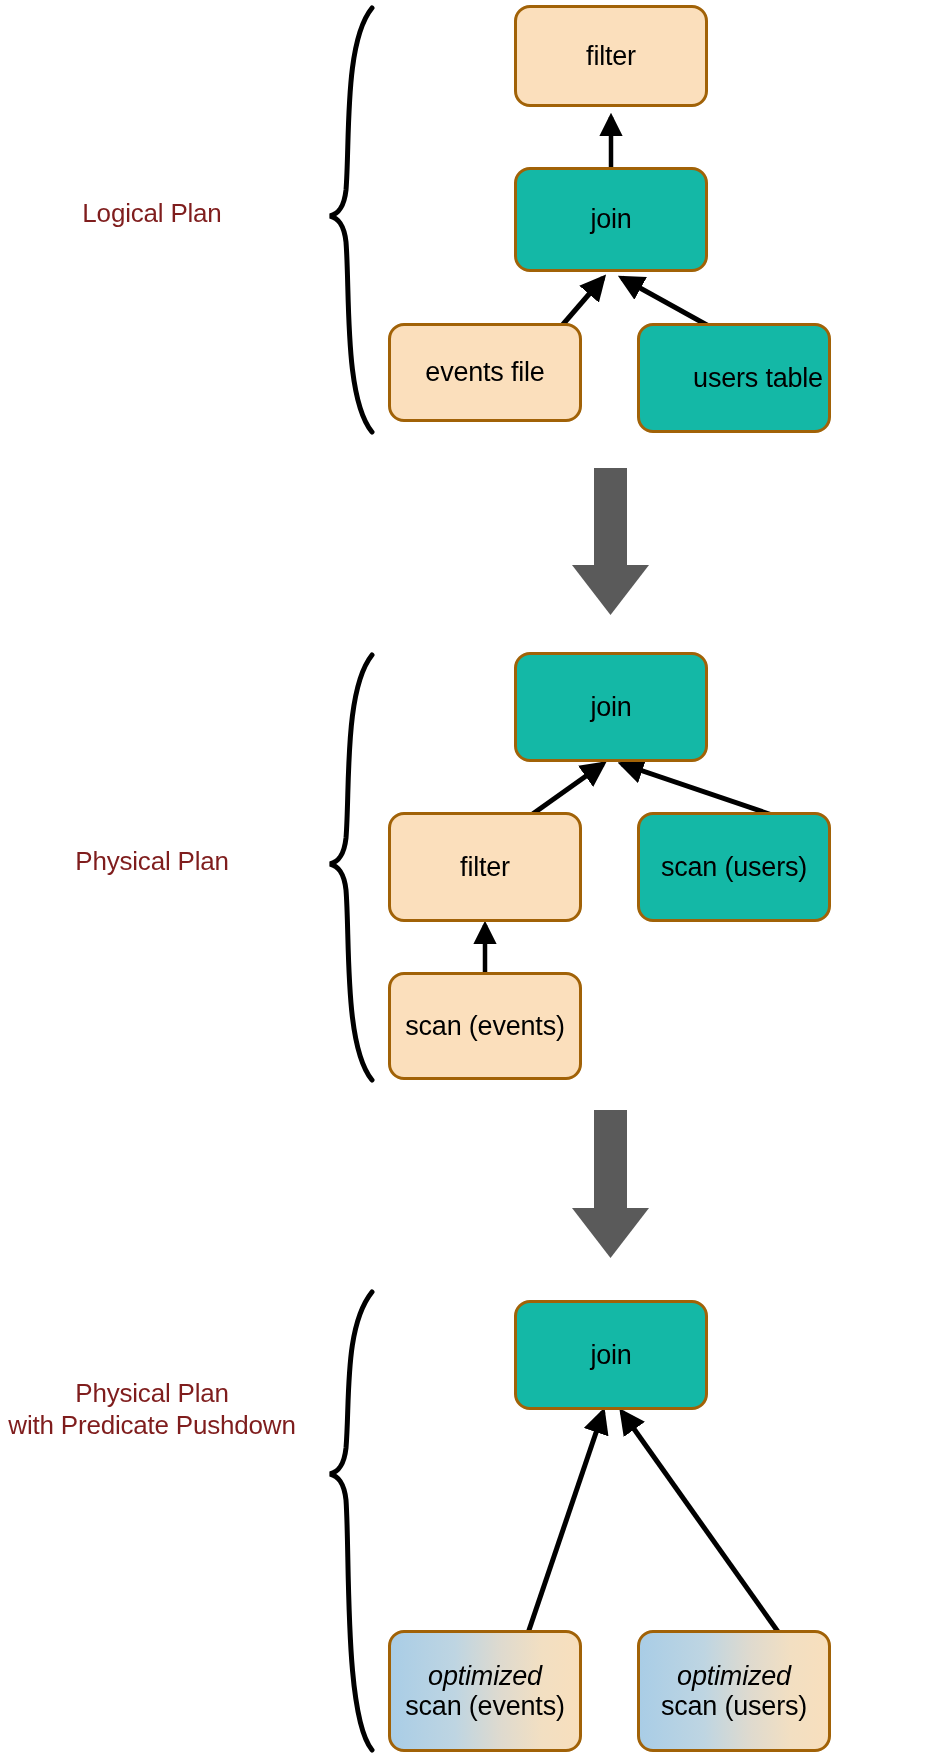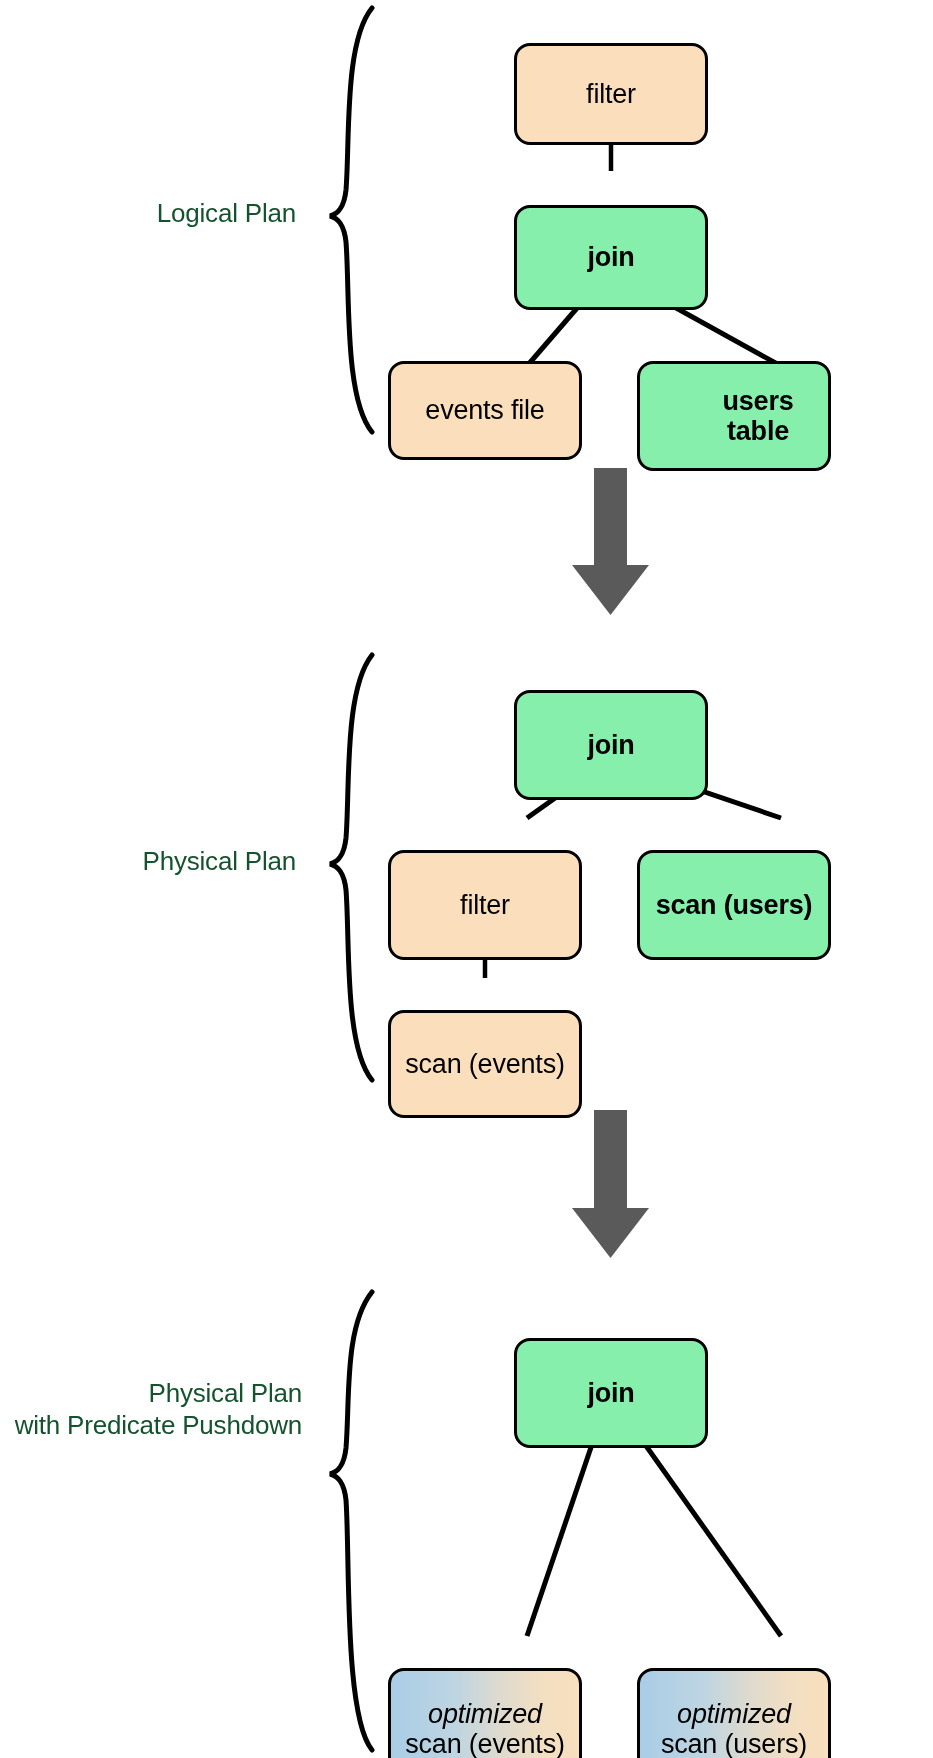--- a/index.html
+++ b/index.html
@@ -1,33 +1,33 @@
 <!DOCTYPE html>
 <html><head>
 <meta charset="utf-8">
 <style>
   html,body{margin:0;padding:0;background:#ffffff;}
   body{width:933px;height:1758px;position:relative;overflow:hidden;
        font-family:"Liberation Sans","DejaVu Sans",sans-serif;color:#000;}
   .stage{position:absolute;left:0;top:0;width:933px;height:1758px;}
 
   
-  .node{position:absolute;box-sizing:border-box;border:3px solid #000000;
+  .node{position:absolute;box-sizing:border-box;border:3px solid #a16207;
         border-radius:16px;display:flex;align-items:center;justify-content:center;
         text-align:center;line-height:1.12;color:#000;font-size:27px;
-        letter-spacing:-0.2px;margin-top:38px;}
+        letter-spacing:-0.2px;}
   .node.orange{background:#fbdfbc;}
-  .node.blue{background:#86efac;font-weight:bold;}
+  .node.blue{background:#14b8a6;}
   .node.grad{background:linear-gradient(90deg,#a9cde6 0%,#bed5e2 34%,#dedacf 58%,#f2dfc2 80%,#f8dfbd 100%);}
   .node .two-line{display:block;}
   .node em{display:block;}
 
   
-  .seclabel{position:absolute;text-align:right;font-size:26px;line-height:1.22;
-            color:#14532d;letter-spacing:-0.2px;}
+  .seclabel{position:absolute;text-align:center;font-size:26px;line-height:1.22;
+            color:#7f1d1d;letter-spacing:-0.2px;}
 
   
   .vec{position:absolute;left:0;top:0;width:933px;height:1758px;pointer-events:none;}
 </style>
 </head>
 <body>
 
 <div class="stage">
 
   <svg class="vec" viewBox="0 0 933 1758">

